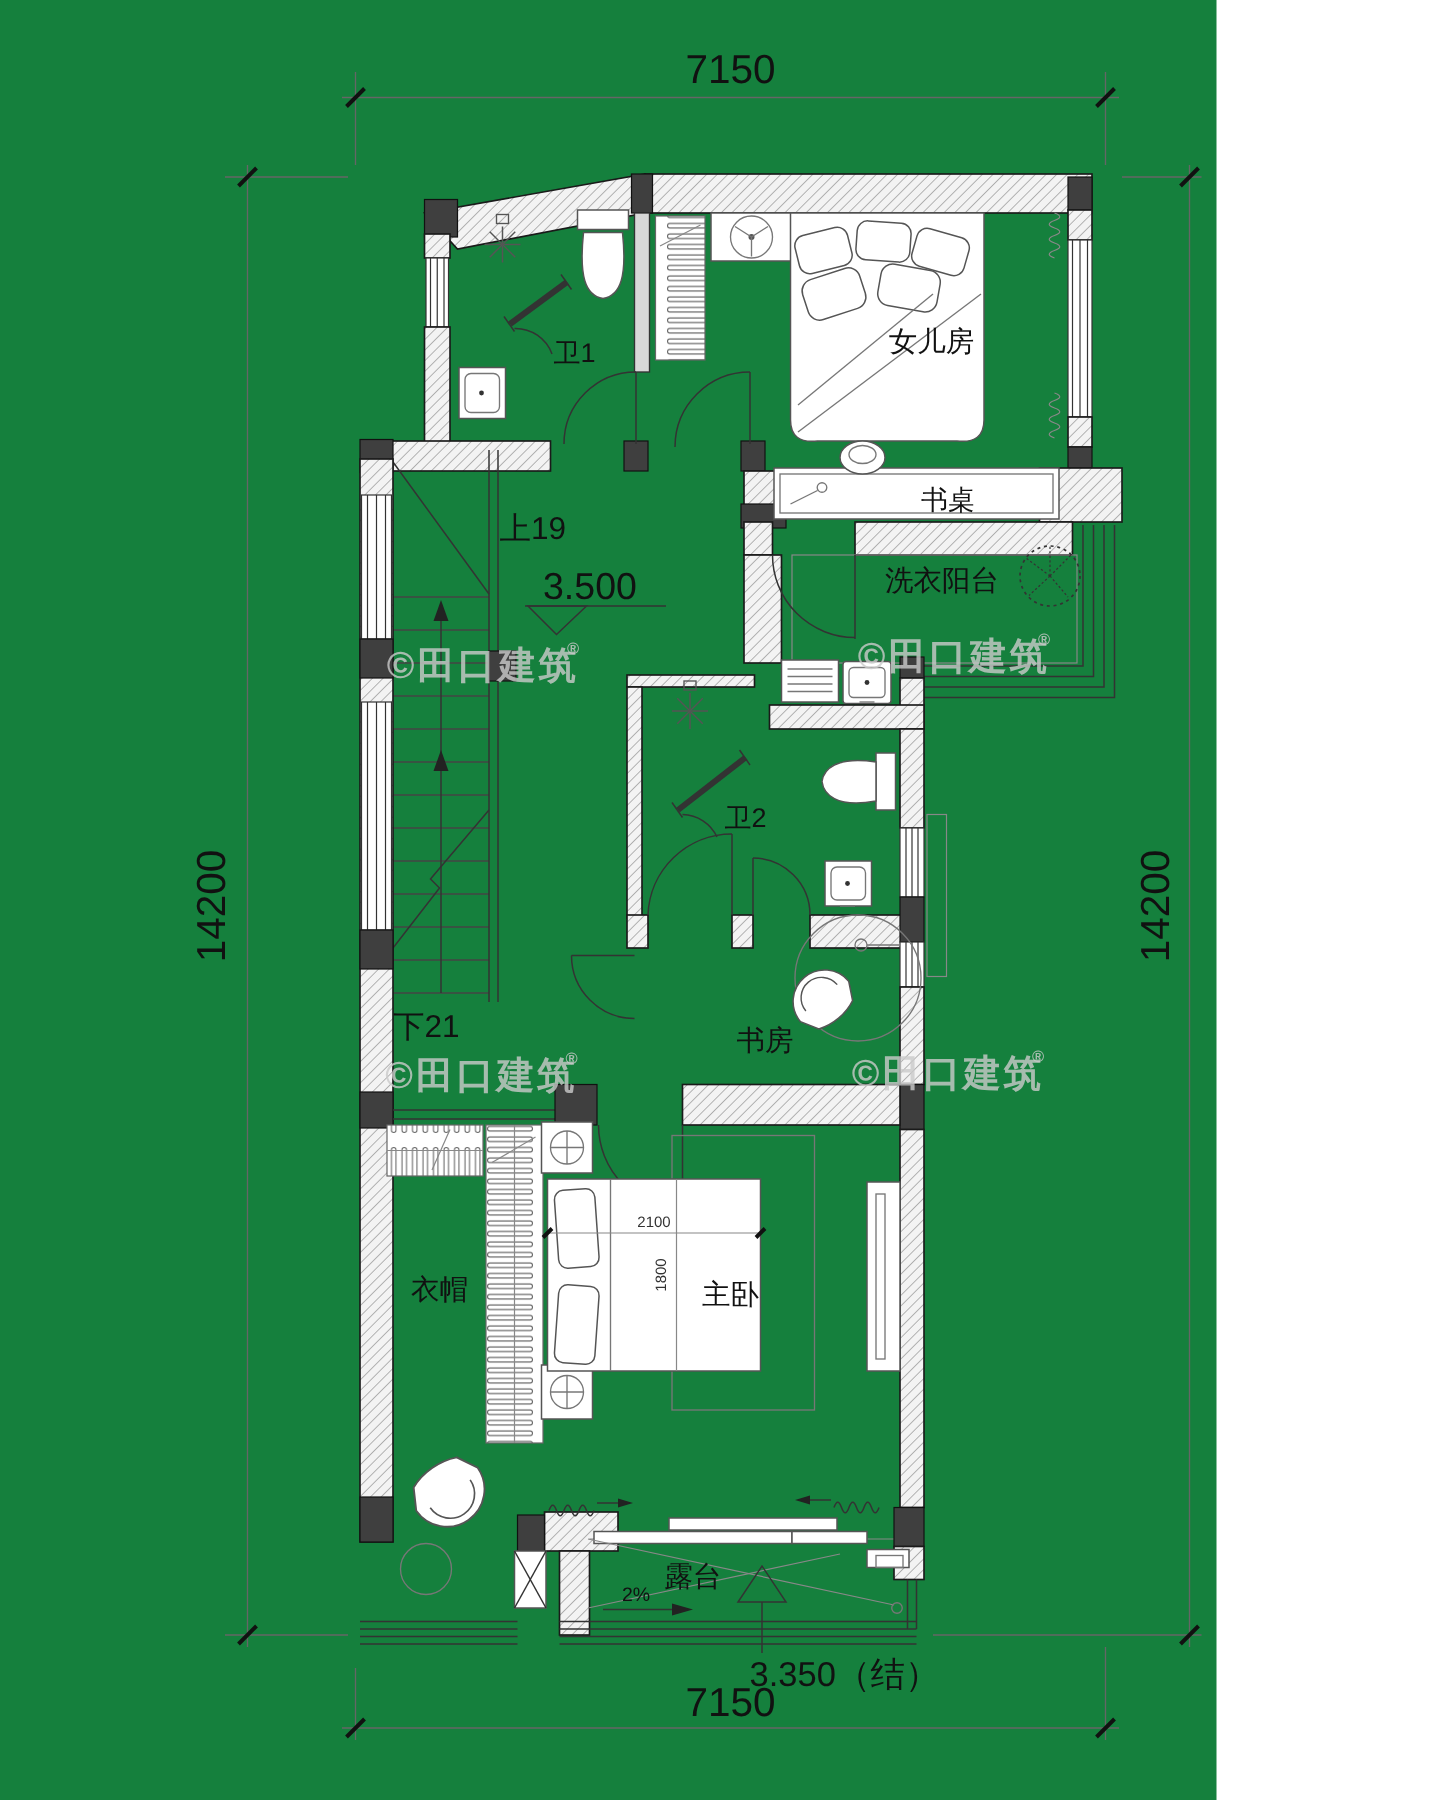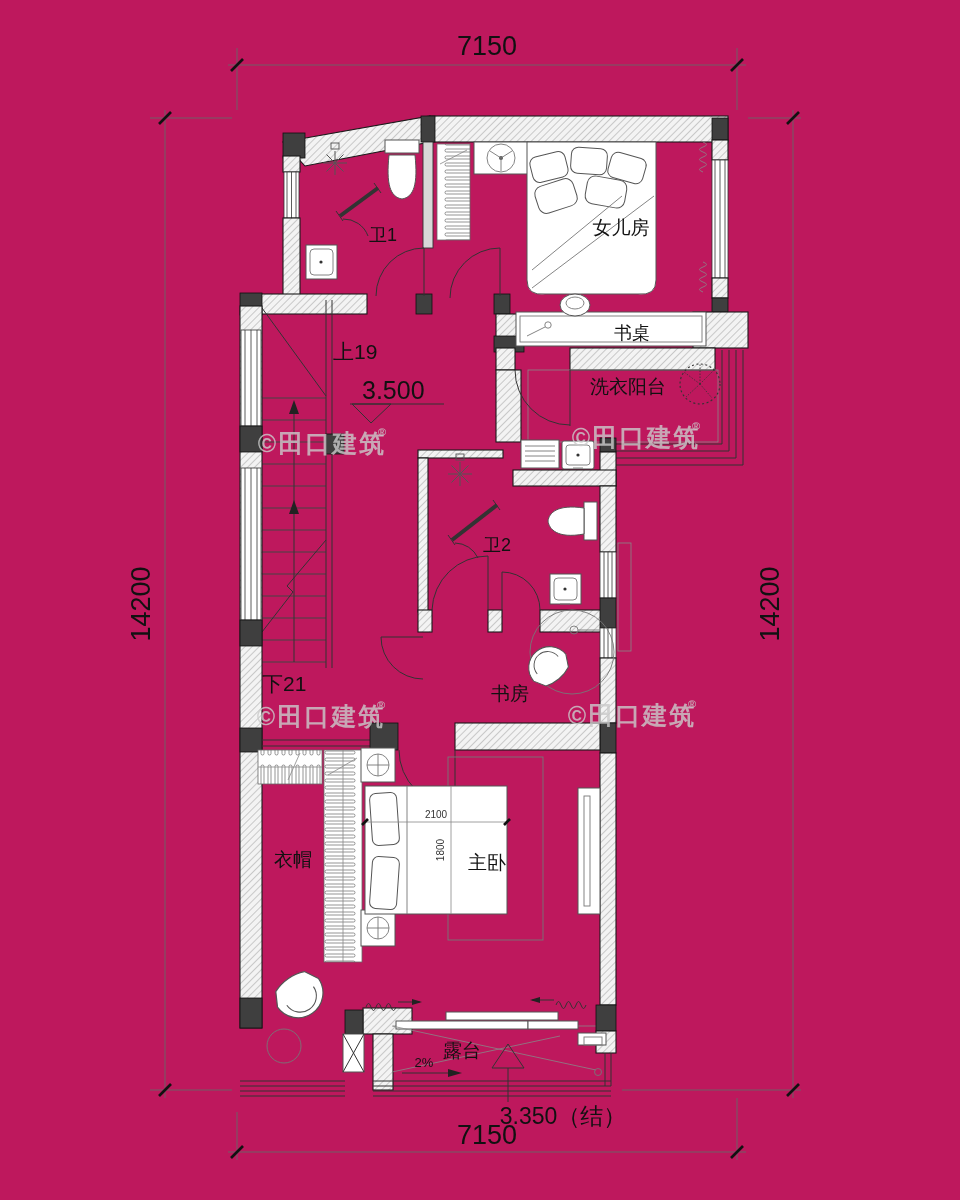--- a/index.html
+++ b/index.html
@@ -1,16 +1,16 @@
 <!DOCTYPE html>
 <html><head>
 <meta charset="utf-8">
 <style>
   html,body{margin:0;padding:0;background:#fff;}
-  .sheet{position:relative;width:960px;height:1200px;background:#be185d;overflow:hidden;
+  .sheet{position:relative;width:811px;height:1200px;background:#15803d;overflow:hidden;
          font-family:"Liberation Sans","DejaVu Sans",sans-serif;}
   svg{position:absolute;left:0;top:0;}
   svg text{font-family:"Liberation Sans","DejaVu Sans",sans-serif;fill:#111;}
   .wall{fill:url(#hatch);stroke:#1a1a1a;stroke-width:1.1;}
   .dark{fill:#3f3f3f;stroke:#111;stroke-width:.8;}
   .part{fill:#d8d8d8;stroke:#333;stroke-width:.9;}
   .thin{stroke:#333;stroke-width:1;fill:none;}
   .lite{stroke:#888;stroke-width:.8;fill:none;}
   .furn{stroke:#555;stroke-width:1;fill:#fff;}
   .furnl{stroke:#777;stroke-width:.9;fill:none;}

